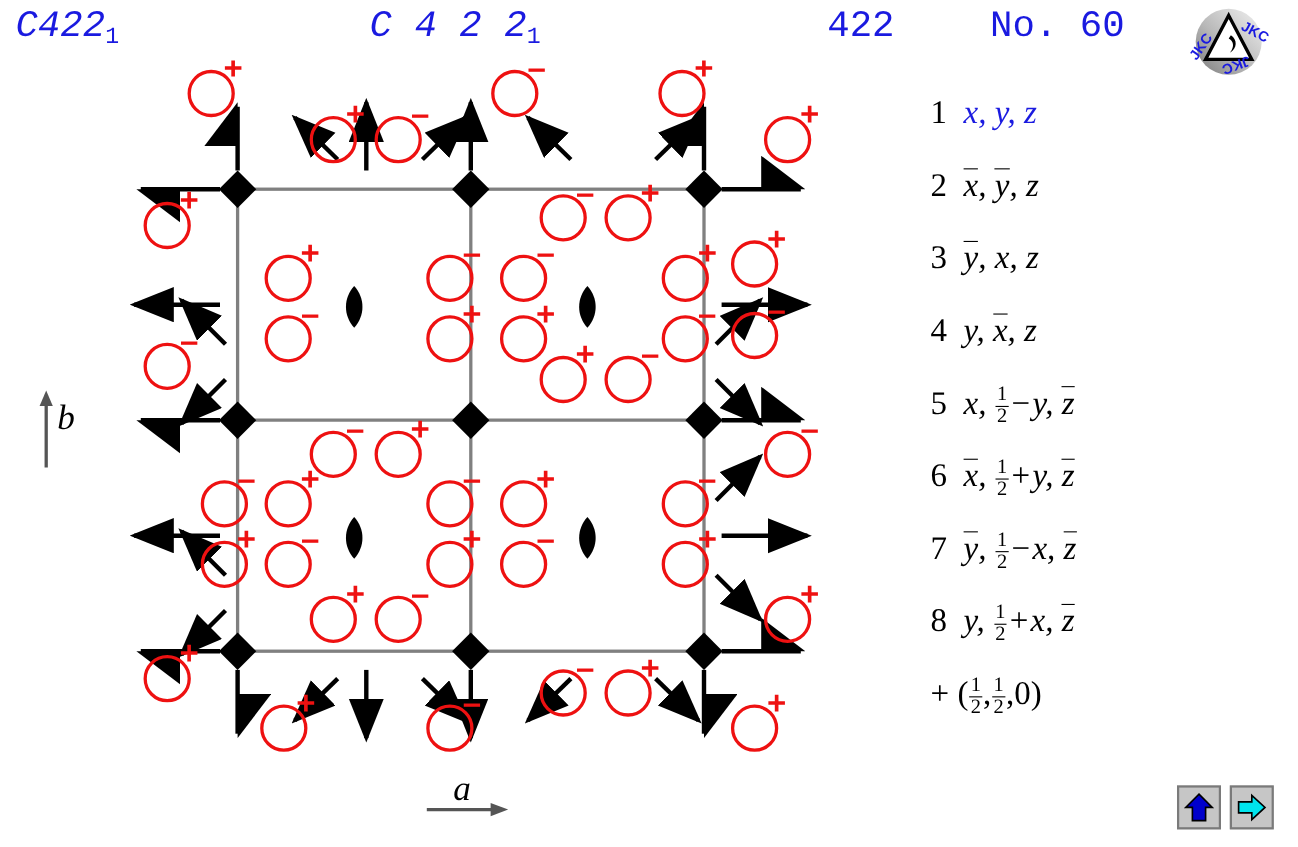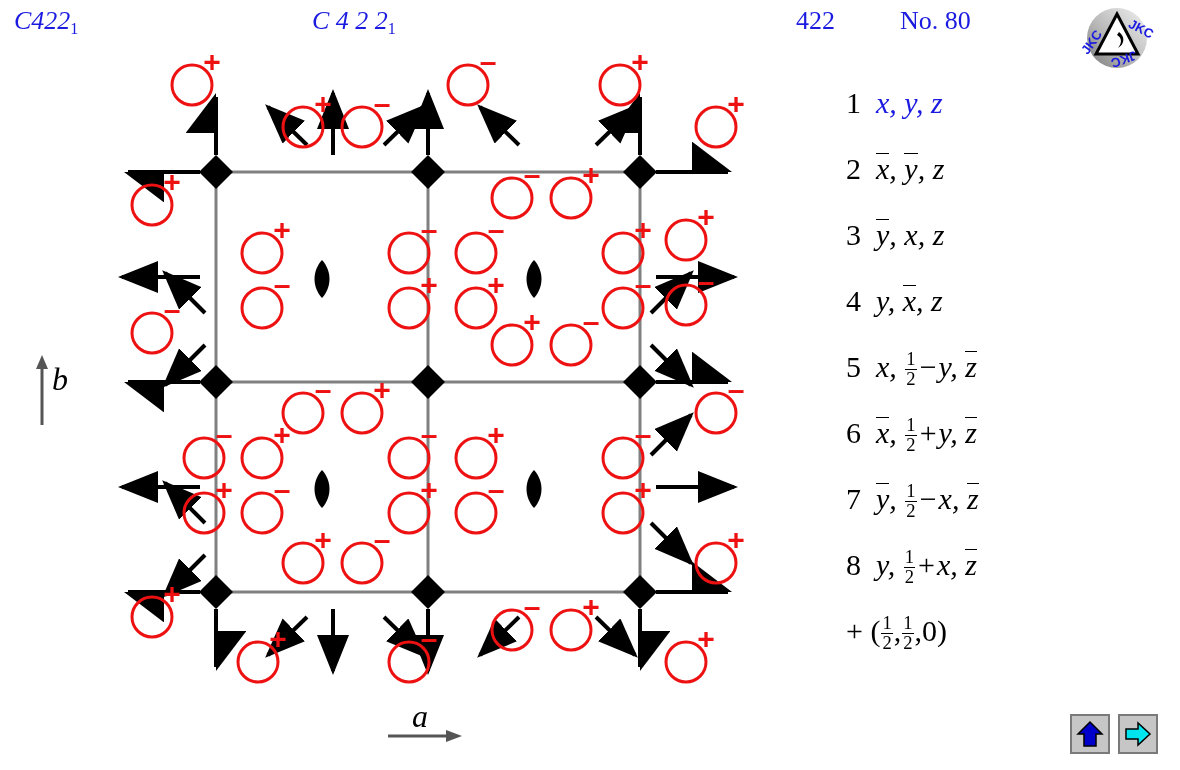--- a/index.html
+++ b/index.html
@@ -10,30 +10,30 @@
     font-family:"Liberation Serif", serif;
     position:relative;
     overflow:hidden;
   }
   .abs{position:absolute;}
 
   
   .hdr{
     position:absolute;
     color:#1a1ae0;
-    font-family:Liberation Serif, serif;
+    font-family:Liberation Mono, monospace;
     font-style:italic;
-    font-size:26px;
+    font-size:34px;
     white-space:nowrap;
     line-height:1;
   }
   .hdr sub{font-size:0.62em;font-style:normal;vertical-align:-0.28em;}
   #hdr-short{left:14px;top:8px;}
-  #hdr-full{left:312px;top:8px;}
-  #hdr-class{left:796px;top:8px;font-style:normal;}
+  #hdr-full{left:336px;top:8px;}
+  #hdr-class{left:752px;top:8px;font-style:normal;}
   #hdr-no{left:900px;top:8px;font-style:normal;}
 
   
   #logo{left:1078px;top:4px;width:78px;height:72px;}
 
   
   #diagram{left:0px;top:55px;width:800px;height:700px;}
 
   
   #ops{position:absolute;left:846px;top:86px;width:260px;}
@@ -87,21 +87,21 @@
 </style>
 </head>
 <body>
 
 <div class="hdr" id="hdr-short"><span>C422</span><sub>1</sub></div>
 
 <div class="hdr" id="hdr-full"><span>C 4 2 2</span><sub>1</sub></div>
 
 <div class="hdr" id="hdr-class">422</div>
 
-<div class="hdr" id="hdr-no">No. 80</div>
+<div class="hdr" id="hdr-no">No. 60</div>
 
 <svg class="abs" id="logo" viewBox="0 0 78 72">
   <defs>
     <linearGradient id="lg" x1="0" y1="1" x2="1" y2="0">
       <stop offset="0%" stop-color="#7a7a7a"></stop>
       <stop offset="45%" stop-color="#b9b9b9"></stop>
       <stop offset="100%" stop-color="#f2f2f2"></stop>
     </linearGradient>
   </defs>
   <circle cx="39" cy="34" r="30" fill="url(#lg)"></circle>

